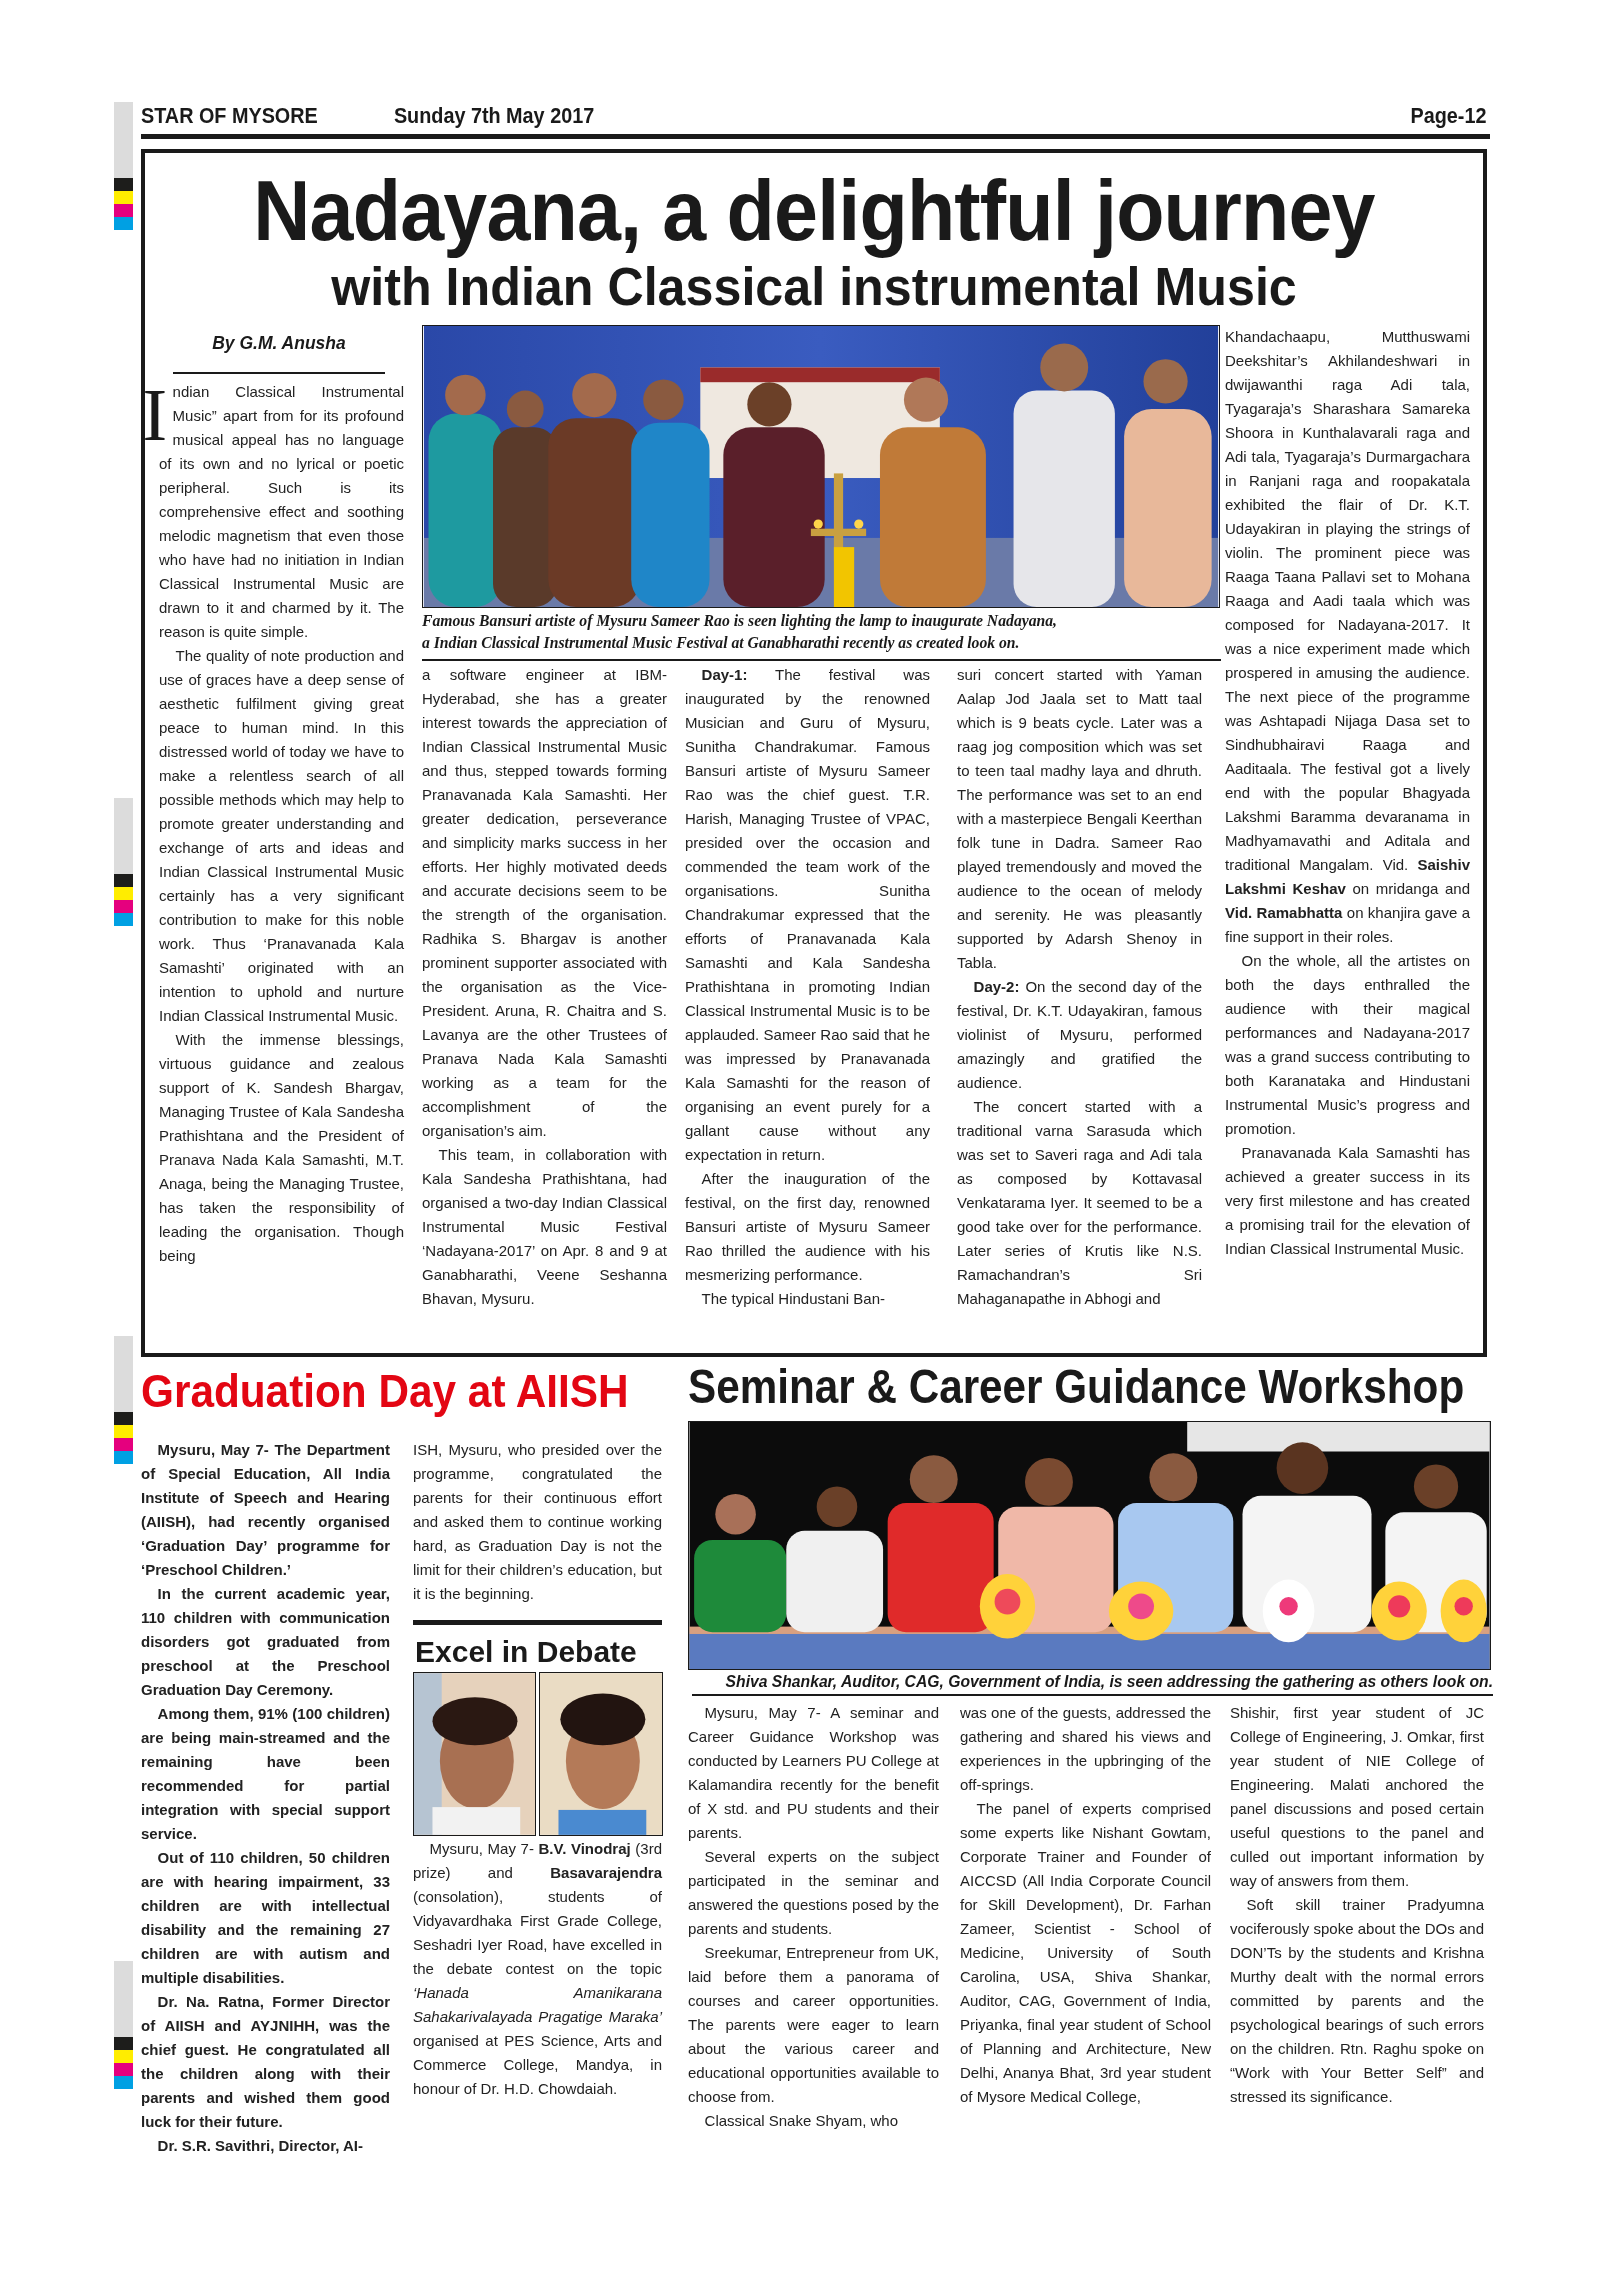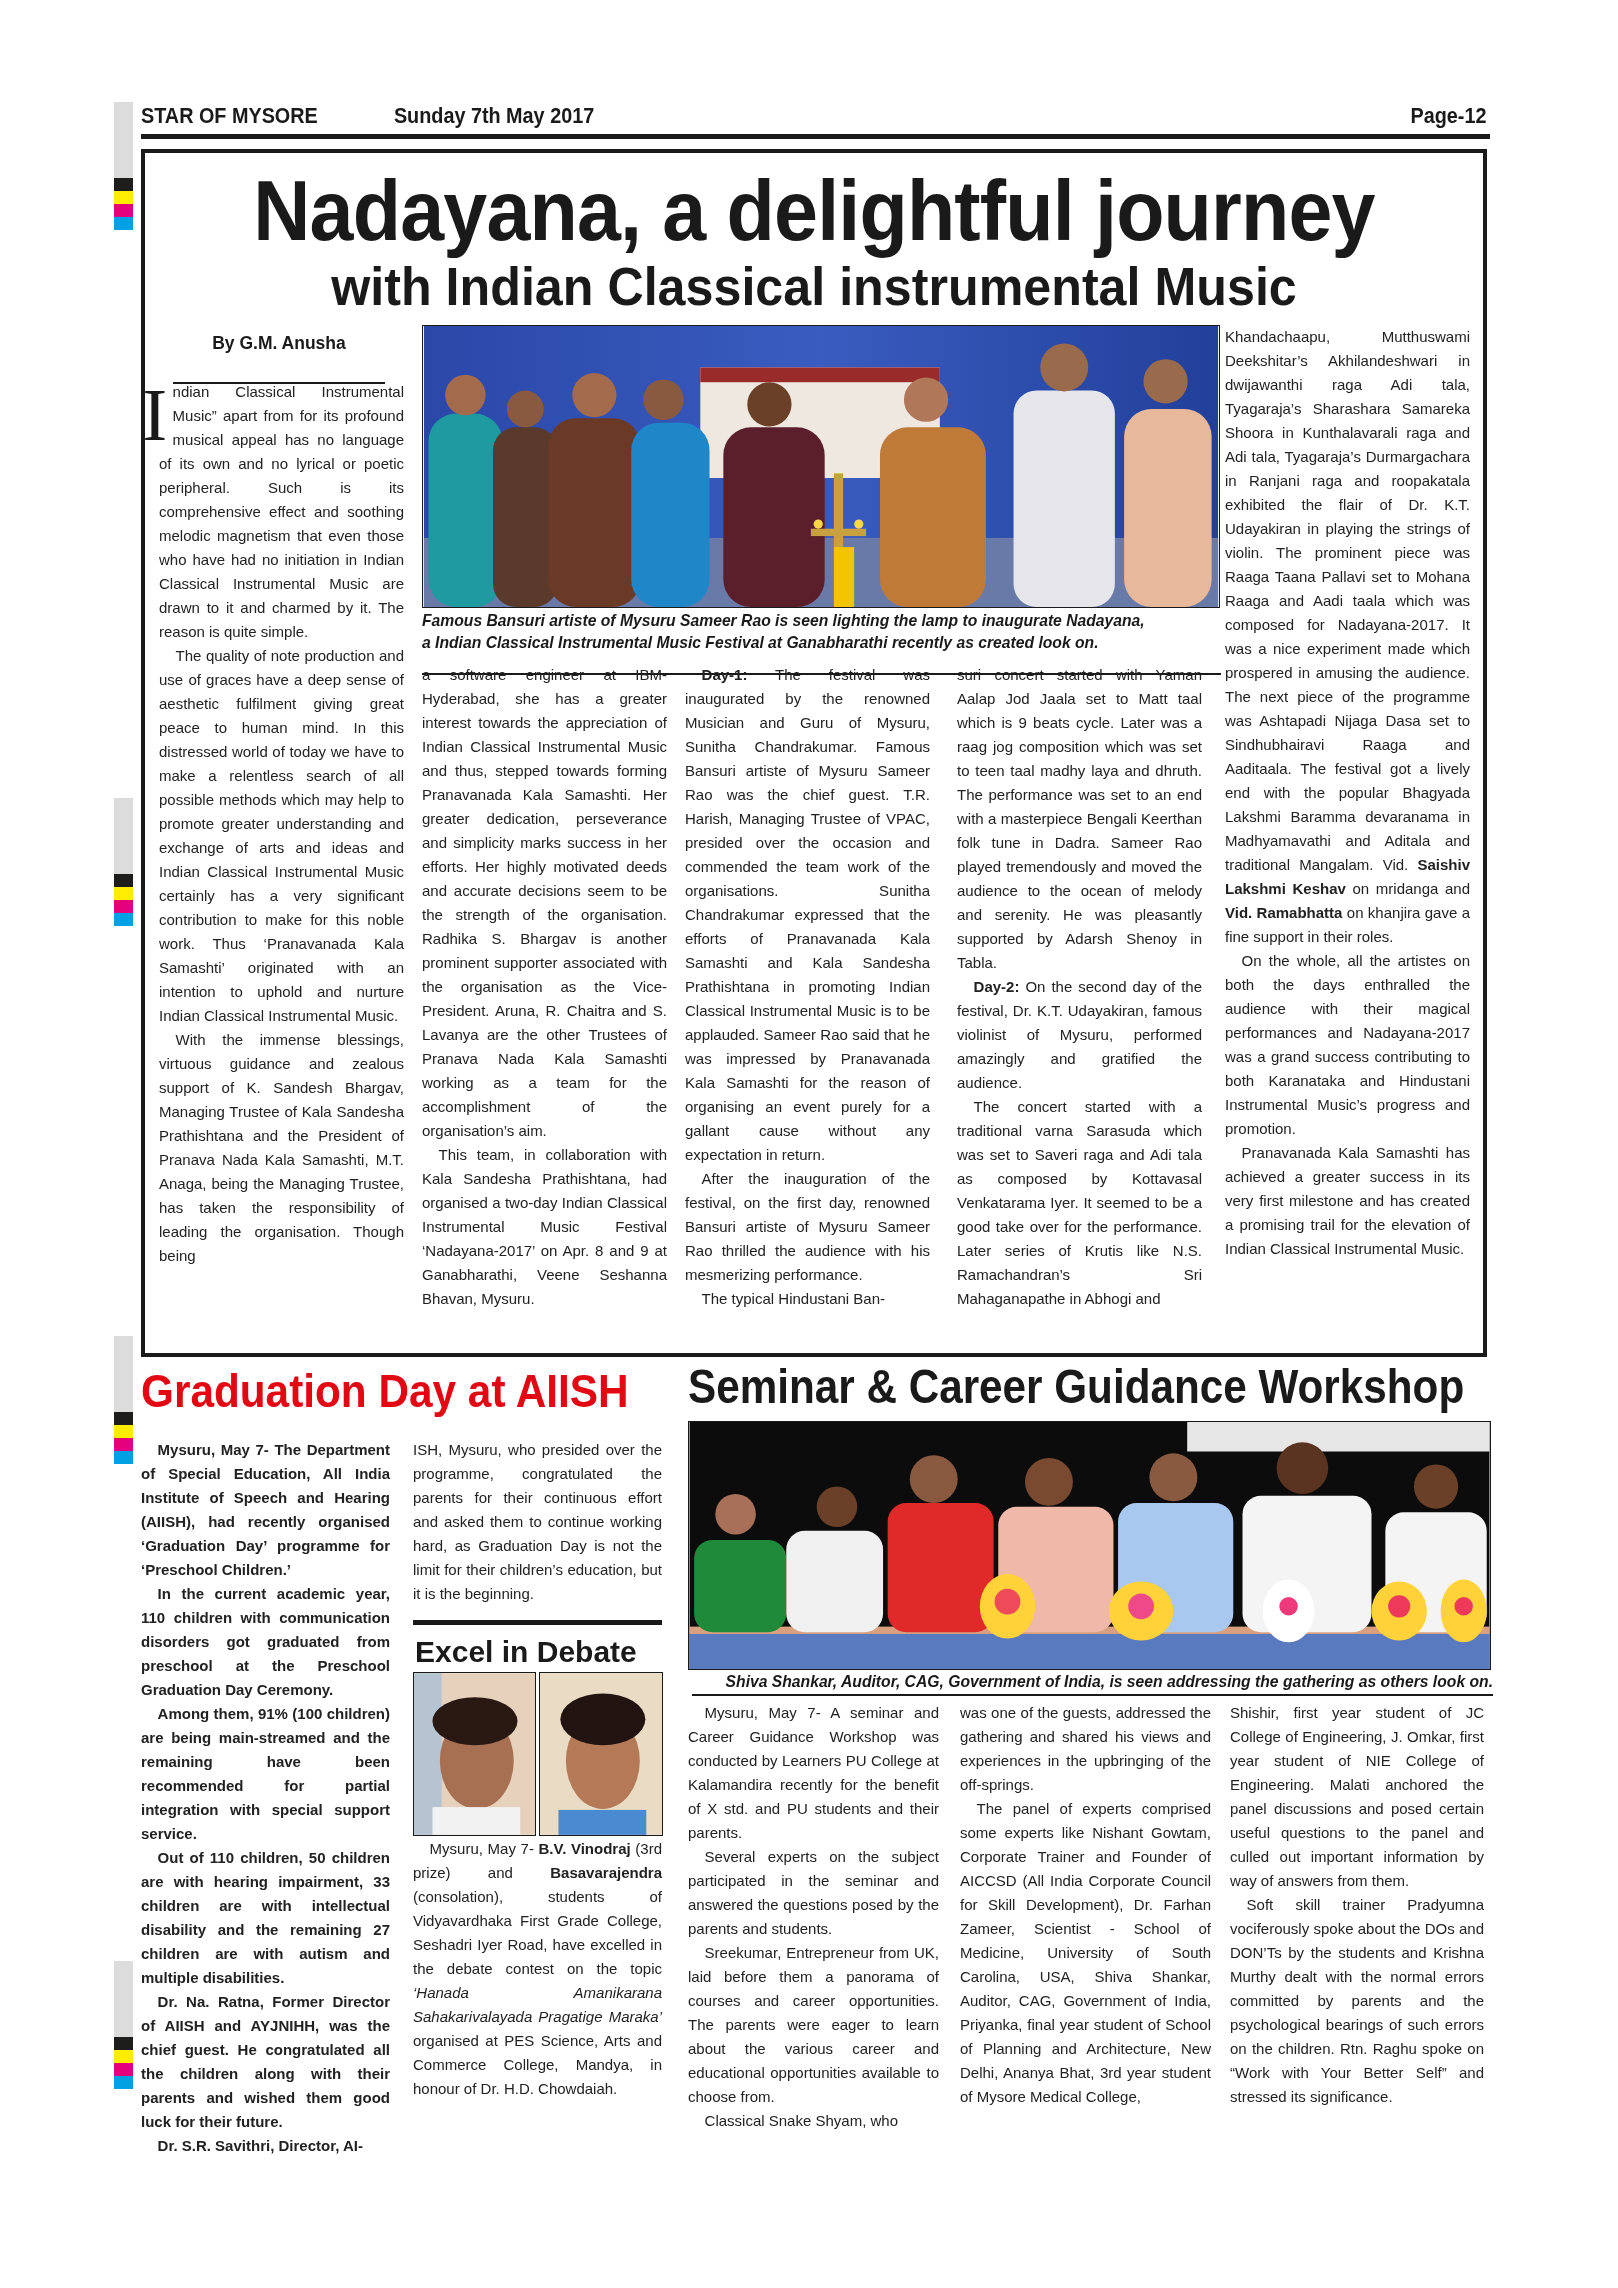--- a/index.html
+++ b/index.html
@@ -16,21 +16,21 @@
   .masthead .paper { position: absolute; left: 0; top: 0; }
   .masthead .date { position: absolute; left: 281px; top: 0; }
   .masthead .page { position: absolute; right: -148px; top: 0; }
   .rule-top { position: absolute; left: 141px; top: 134px; width: 1349px; height: 4.6px; background: #1a1a1a; }
 
   .main-box { position: absolute; left: 141px; top: 149px; width: 1338px; height: 1200px; border: 4.6px solid #1a1a1a; }
   .headline { position: absolute; left: 0; width: 100%; text-align: center; font-weight: bold; color: #1a1a1a; white-space: nowrap; }
   .headline.h1 { top: 9.2px; font-size: 85px; letter-spacing: -0.9px; transform: scaleX(0.93); }
   .headline.h2 { top: 102px; font-size: 54px; transform: scaleX(0.93); }
 
-  .byline { position: absolute; left: 28px; top: 180px; width: 212px; text-align: center; font-weight: bold; font-size: 17.5px; padding-bottom: 28px; border-bottom: 2.8px solid #1a1a1a; }
+  .byline { position: absolute; left: 28px; top: 180px; width: 212px; text-align: center; font-weight: bold; font-size: 17.5px; padding-bottom: 18px; border-bottom: 2.8px solid #1a1a1a; font-style: italic; }
 
   .col { position: absolute; font-size: 15px; line-height: 24px; text-align: justify; color: #222; }
   .col p { margin: 0; text-indent: 16.6px; }
   .col p.noindent { text-indent: 0; }
   .dropcap { float: left; font-family: "Liberation Serif", serif; font-size: 74px; line-height: 59px; margin: 5.5px 5.5px 0 -16.6px; color: #1a1a1a; }
 
   .photo { position: absolute; overflow: hidden; border: 1.8px solid #1a1a1a; }
   .caption { position: absolute; font-style: italic; font-weight: bold; font-size: 15.7px; line-height: 22px; color: #1a1a1a; border-bottom: 2.8px solid #1a1a1a; }
 
   .section-title { position: absolute; font-weight: bold; white-space: nowrap; }
@@ -114,21 +114,21 @@
       <rect x="760" y="90" width="95" height="215" rx="30" fill="#e8b89a"></rect>
       <circle cx="805" cy="60" r="24" fill="#9a6a4c"></circle>
 
       <rect x="445" y="160" width="10" height="95" fill="#c9a040"></rect>
       <rect x="420" y="220" width="60" height="8" fill="#c9a040"></rect>
       <circle cx="428" cy="215" r="5" fill="#ffd54a"></circle>
       <circle cx="472" cy="215" r="5" fill="#ffd54a"></circle>
       <rect x="445" y="240" width="22" height="65" fill="#f2c500"></rect>
     </svg>
   </div>
-  <div class="caption" style="left:277px; top:457px; width:799px; padding-bottom:19px;">
+  <div class="caption" style="left:277px; top:457px; width:799px; padding-bottom:5px;font-family:Liberation Serif, serif;">
     <div>Famous Bansuri artiste of Mysuru Sameer Rao is seen lighting the lamp to inaugurate Nadayana,</div>
     <div>a Indian Classical Instrumental Music Festival at Ganabharathi recently as created look on.</div>
   </div>
 
   <div class="col" style="left:14px; top:227px; width:245px;">
     <p class="noindent"><span class="dropcap">I</span><span>ndian Classical Instrumental Music” apart from for its profound musical appeal has no language of its own and no lyrical or poetic peripheral. Such is its comprehensive effect and soothing melodic magnetism that even those who have had no initiation in Indian Classical Instrumental Music are drawn to it and charmed by it. The reason is quite simple.</span></p>
     <p>The quality of note production and use of graces have a deep sense of aesthetic fulfilment giving great peace to human mind. In this distressed world of today we have to make a relentless search of all possible methods which may help to promote greater understanding and exchange of arts and ideas and Indian Classical Instrumental Music certainly has a very significant contribution to make for this noble work. Thus ‘Pranavanada Kala Samashti’ originated with an intention to uphold and nurture Indian Classical Instrumental Music.</p>
     <p>With the immense blessings, virtuous guidance and zealous support of K. Sandesh Bhargav, Managing Trustee of Kala Sandesha Prathishtana and the President of Pranava Nada Kala Samashti, M.T. Anaga, being the Managing Trustee, has taken the responsibility of leading the organisation. Though being</p>
   </div>
 

